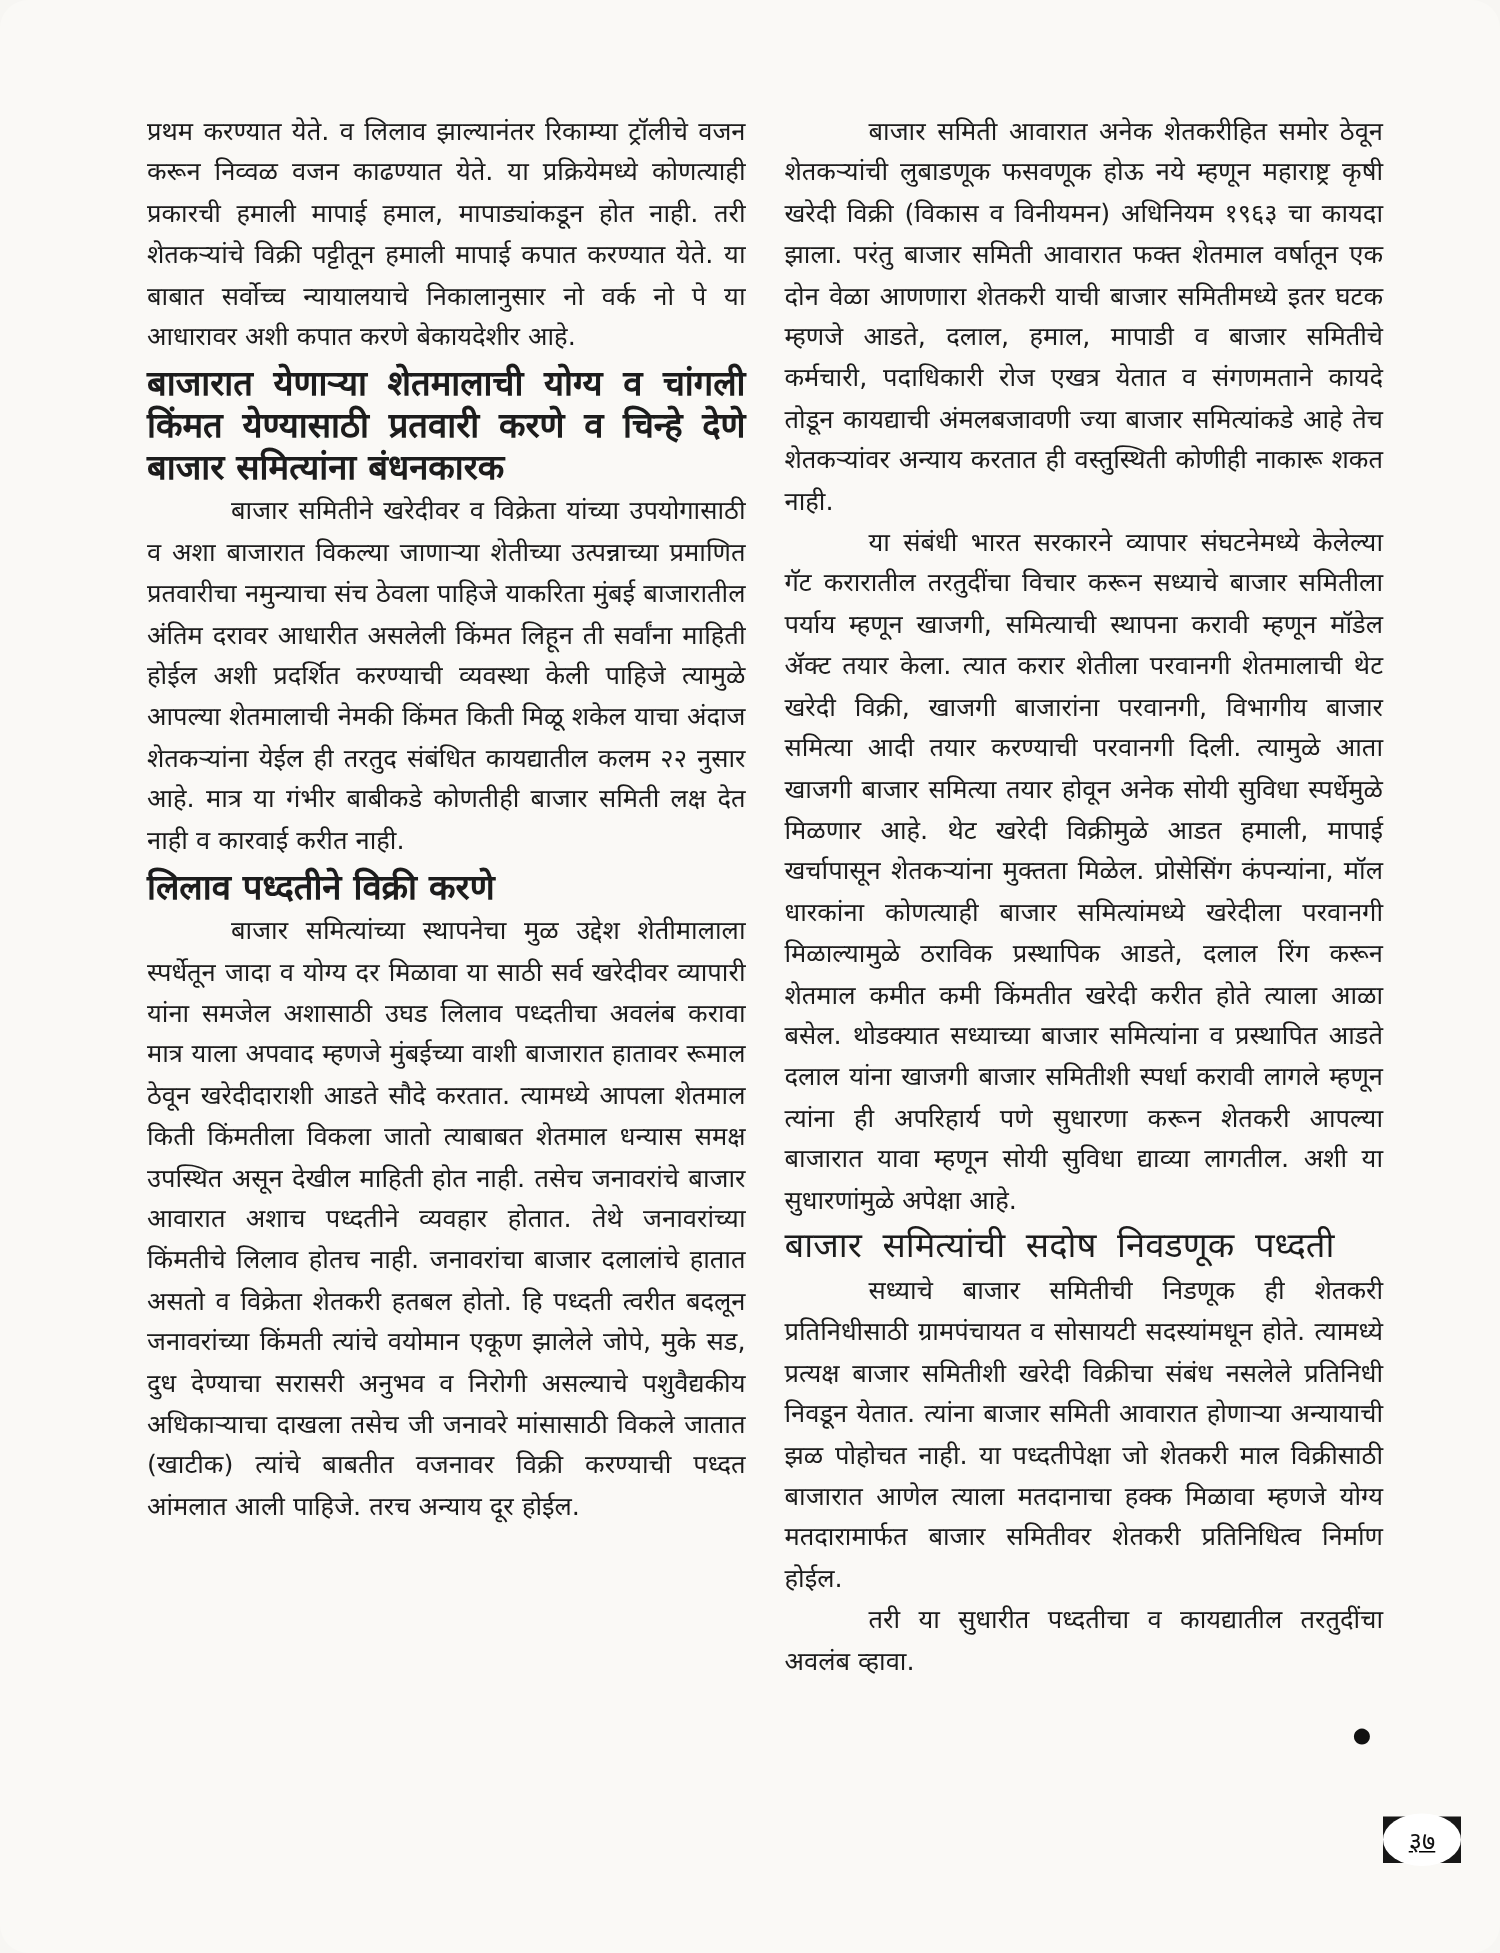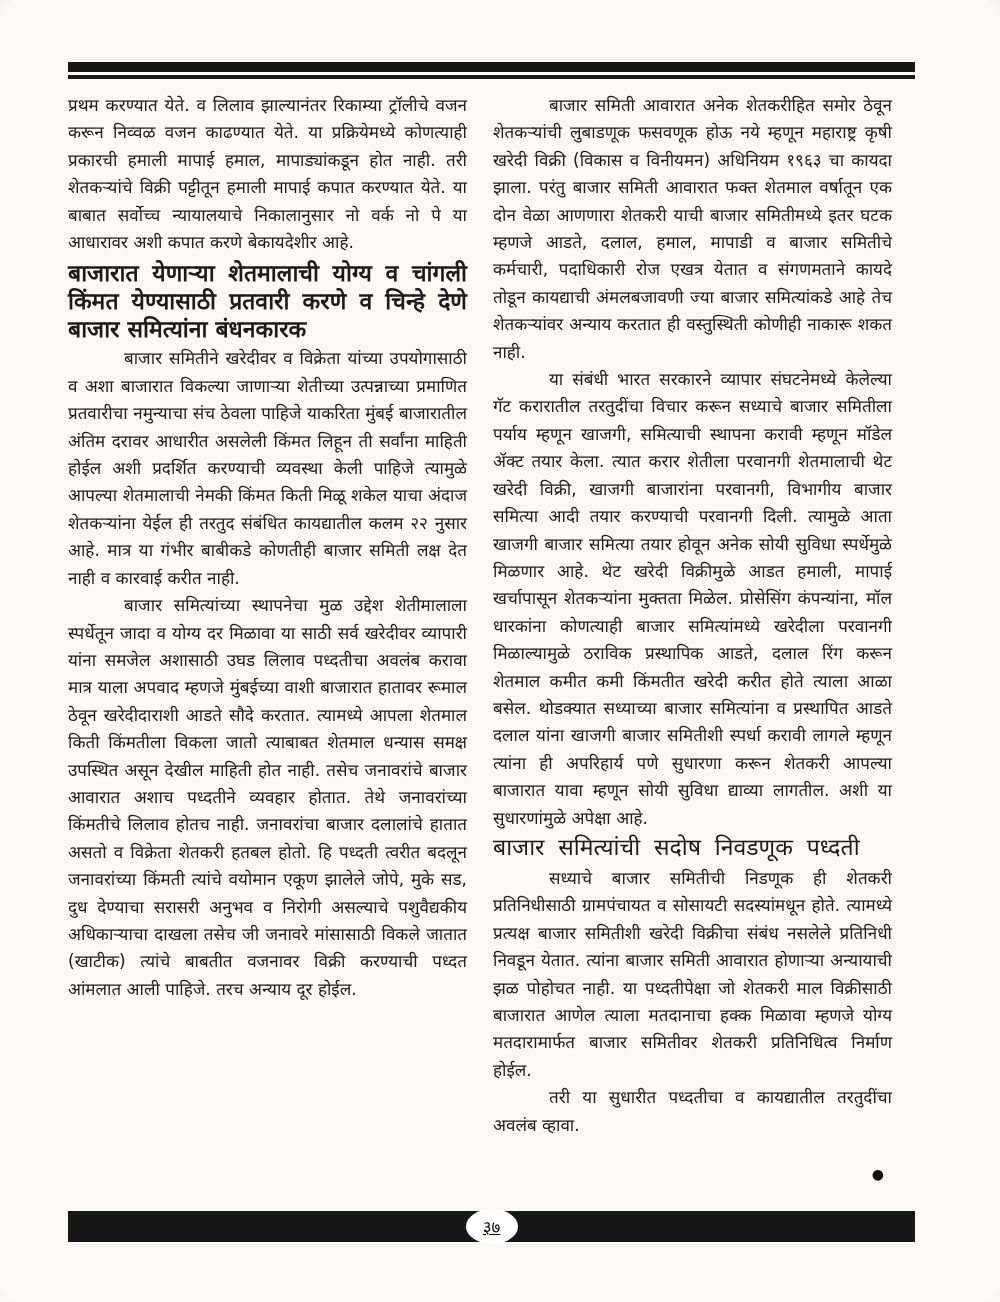--- a/index.html
+++ b/index.html
@@ -5,23 +5,23 @@
   * { margin: 0; padding: 0; box-sizing: border-box; }
   html, body {
     width: 1000px;
     background: #f7f6f3;
     font-family: "DejaVu Sans", "Liberation Sans", sans-serif;
   }
   .page {
     width: 1000px;
     height: 1302px;
     background: #faf9f6;
-    padding: 62px 85px 60px 68px;
+    padding: 62px 85px 60px 98px;
     display: flex;
-    flex-direction: column;
+    flex-direction: row;
     overflow: hidden;
     border-radius: 19px;
   }
   .page-rule { flex: 0 0 auto; }
   .rule-thick { height: 10px; background: #171717; }
   .rule-thin  { height: 4px;  background: #171717; margin-top: 3px; }
   .columns {
     display: flex;
     gap: 26px;
     margin-top: 13px;
@@ -82,20 +82,21 @@
     <div class="rule-thick"></div>
     <div class="rule-thin"></div>
   </header>
 
   <main class="columns">
 
     <section class="col">
       <p class="para no-indent">प्रथम करण्यात येते. व लिलाव झाल्यानंतर रिकाम्या ट्रॉलीचे वजन करून निव्वळ वजन काढण्यात येते. या प्रक्रियेमध्ये कोणत्याही प्रकारची हमाली मापाई हमाल, मापाड्यांकडून होत नाही. तरी शेतकऱ्यांचे विक्री पट्टीतून हमाली मापाई कपात करण्यात येते. या बाबात सर्वोच्च न्यायालयाचे निकालानुसार नो वर्क नो पे या आधारावर अशी कपात करणे बेकायदेशीर आहे.</p>
       <h2 class="heading">बाजारात येणाऱ्या शेतमालाची योग्य व चांगली किंमत येण्यासाठी प्रतवारी करणे व चिन्हे देणे बाजार समित्यांना बंधनकारक</h2>
       <p class="para">बाजार समितीने खरेदीवर व विक्रेता यांच्या उपयोगासाठी व अशा बाजारात विकल्या जाणाऱ्या शेतीच्या उत्पन्नाच्या प्रमाणित प्रतवारीचा नमुन्याचा संच ठेवला पाहिजे याकरिता मुंबई बाजारातील अंतिम दरावर आधारीत असलेली किंमत लिहून ती सर्वांना माहिती होईल अशी प्रदर्शित करण्याची व्यवस्था केली पाहिजे त्यामुळे आपल्या शेतमालाची नेमकी किंमत किती मिळू शकेल याचा अंदाज शेतकऱ्यांना येईल ही तरतुद संबंधित कायद्यातील कलम २२ नुसार आहे. मात्र या गंभीर बाबीकडे कोणतीही बाजार समिती लक्ष देत नाही व कारवाई करीत नाही.</p>
+      <h2 class="heading">लिलाव पध्दतीने विक्री करणे</h2>
       <p class="para">बाजार समित्यांच्या स्थापनेचा मुळ उद्देश शेतीमालाला स्पर्धेतून जादा व योग्य दर मिळावा या साठी सर्व खरेदीवर व्यापारी यांना समजेल अशासाठी उघड लिलाव पध्दतीचा अवलंब करावा मात्र याला अपवाद म्हणजे मुंबईच्या वाशी बाजारात हातावर रूमाल ठेवून खरेदीदाराशी आडते सौदे करतात. त्यामध्ये आपला शेतमाल किती किंमतीला विकला जातो त्याबाबत शेतमाल धन्यास समक्ष उपस्थित असून देखील माहिती होत नाही. तसेच जनावरांचे बाजार आवारात अशाच पध्दतीने व्यवहार होतात. तेथे जनावरांच्या किंमतीचे लिलाव होतच नाही. जनावरांचा बाजार दलालांचे हातात असतो व विक्रेता शेतकरी हतबल होतो. हि पध्दती त्वरीत बदलून जनावरांच्या किंमती त्यांचे वयोमान एकूण झालेले जोपे, मुके सड, दुध देण्याचा सरासरी अनुभव व निरोगी असल्याचे पशुवैद्यकीय अधिकाऱ्याचा दाखला तसेच जी जनावरे मांसासाठी विकले जातात (खाटीक) त्यांचे बाबतीत वजनावर विक्री करण्याची पध्दत आंमलात आली पाहिजे. तरच अन्याय दूर होईल.</p>
     </section>
 
     <section class="col">
       <p class="para">बाजार समिती आवारात अनेक शेतकरीहित समोर ठेवून शेतकऱ्यांची लुबाडणूक फसवणूक होऊ नये म्हणून महाराष्ट्र कृषी खरेदी विक्री (विकास व विनीयमन) अधिनियम १९६३ चा कायदा झाला. परंतु बाजार समिती आवारात फक्त शेतमाल वर्षातून एक दोन वेळा आणणारा शेतकरी याची बाजार समितीमध्ये इतर घटक म्हणजे आडते, दलाल, हमाल, मापाडी व बाजार समितीचे कर्मचारी, पदाधिकारी रोज एखत्र येतात व संगणमताने कायदे तोडून कायद्याची अंमलबजावणी ज्या बाजार समित्यांकडे आहे तेच शेतकऱ्यांवर अन्याय करतात ही वस्तुस्थिती कोणीही नाकारू शकत नाही.</p>
       <p class="para">या संबंधी भारत सरकारने व्यापार संघटनेमध्ये केलेल्या गॅट करारातील तरतुदींचा विचार करून सध्याचे बाजार समितीला पर्याय म्हणून खाजगी, समित्याची स्थापना करावी म्हणून मॉडेल ॲक्ट तयार केला. त्यात करार शेतीला परवानगी शेतमालाची थेट खरेदी विक्री, खाजगी बाजारांना परवानगी, विभागीय बाजार समित्या आदी तयार करण्याची परवानगी दिली. त्यामुळे आता खाजगी बाजार समित्या तयार होवून अनेक सोयी सुविधा स्पर्धेमुळे मिळणार आहे. थेट खरेदी विक्रीमुळे आडत हमाली, मापाई खर्चापासून शेतकऱ्यांना मुक्तता मिळेल. प्रोसेसिंग कंपन्यांना, मॉल धारकांना कोणत्याही बाजार समित्यांमध्ये खरेदीला परवानगी मिळाल्यामुळे ठराविक प्रस्थापिक आडते, दलाल रिंग करून शेतमाल कमीत कमी किंमतीत खरेदी करीत होते त्याला आळा बसेल. थोडक्यात सध्याच्या बाजार समित्यांना व प्रस्थापित आडते दलाल यांना खाजगी बाजार समितीशी स्पर्धा करावी लागले म्हणून त्यांना ही अपरिहार्य पणे सुधारणा करून शेतकरी आपल्या बाजारात यावा म्हणून सोयी सुविधा द्याव्या लागतील. अशी या सुधारणांमुळे अपेक्षा आहे.</p>
       <h2 class="heading regular">बाजार समित्यांची सदोष निवडणूक पध्दती</h2>
       <p class="para">सध्याचे बाजार समितीची निडणूक ही शेतकरी प्रतिनिधीसाठी ग्रामपंचायत व सोसायटी सदस्यांमधून होते. त्यामध्ये प्रत्यक्ष बाजार समितीशी खरेदी विक्रीचा संबंध नसलेले प्रतिनिधी निवडून येतात. त्यांना बाजार समिती आवारात होणाऱ्या अन्यायाची झळ पोहोचत नाही. या पध्दतीपेक्षा जो शेतकरी माल विक्रीसाठी बाजारात आणेल त्याला मतदानाचा हक्क मिळावा म्हणजे योग्य मतदारामार्फत बाजार समितीवर शेतकरी प्रतिनिधित्व निर्माण होईल.</p>
       <p class="para">तरी या सुधारीत पध्दतीचा व कायद्यातील तरतुदींचा अवलंब व्हावा.</p>
       <div class="end-mark">●</div>

